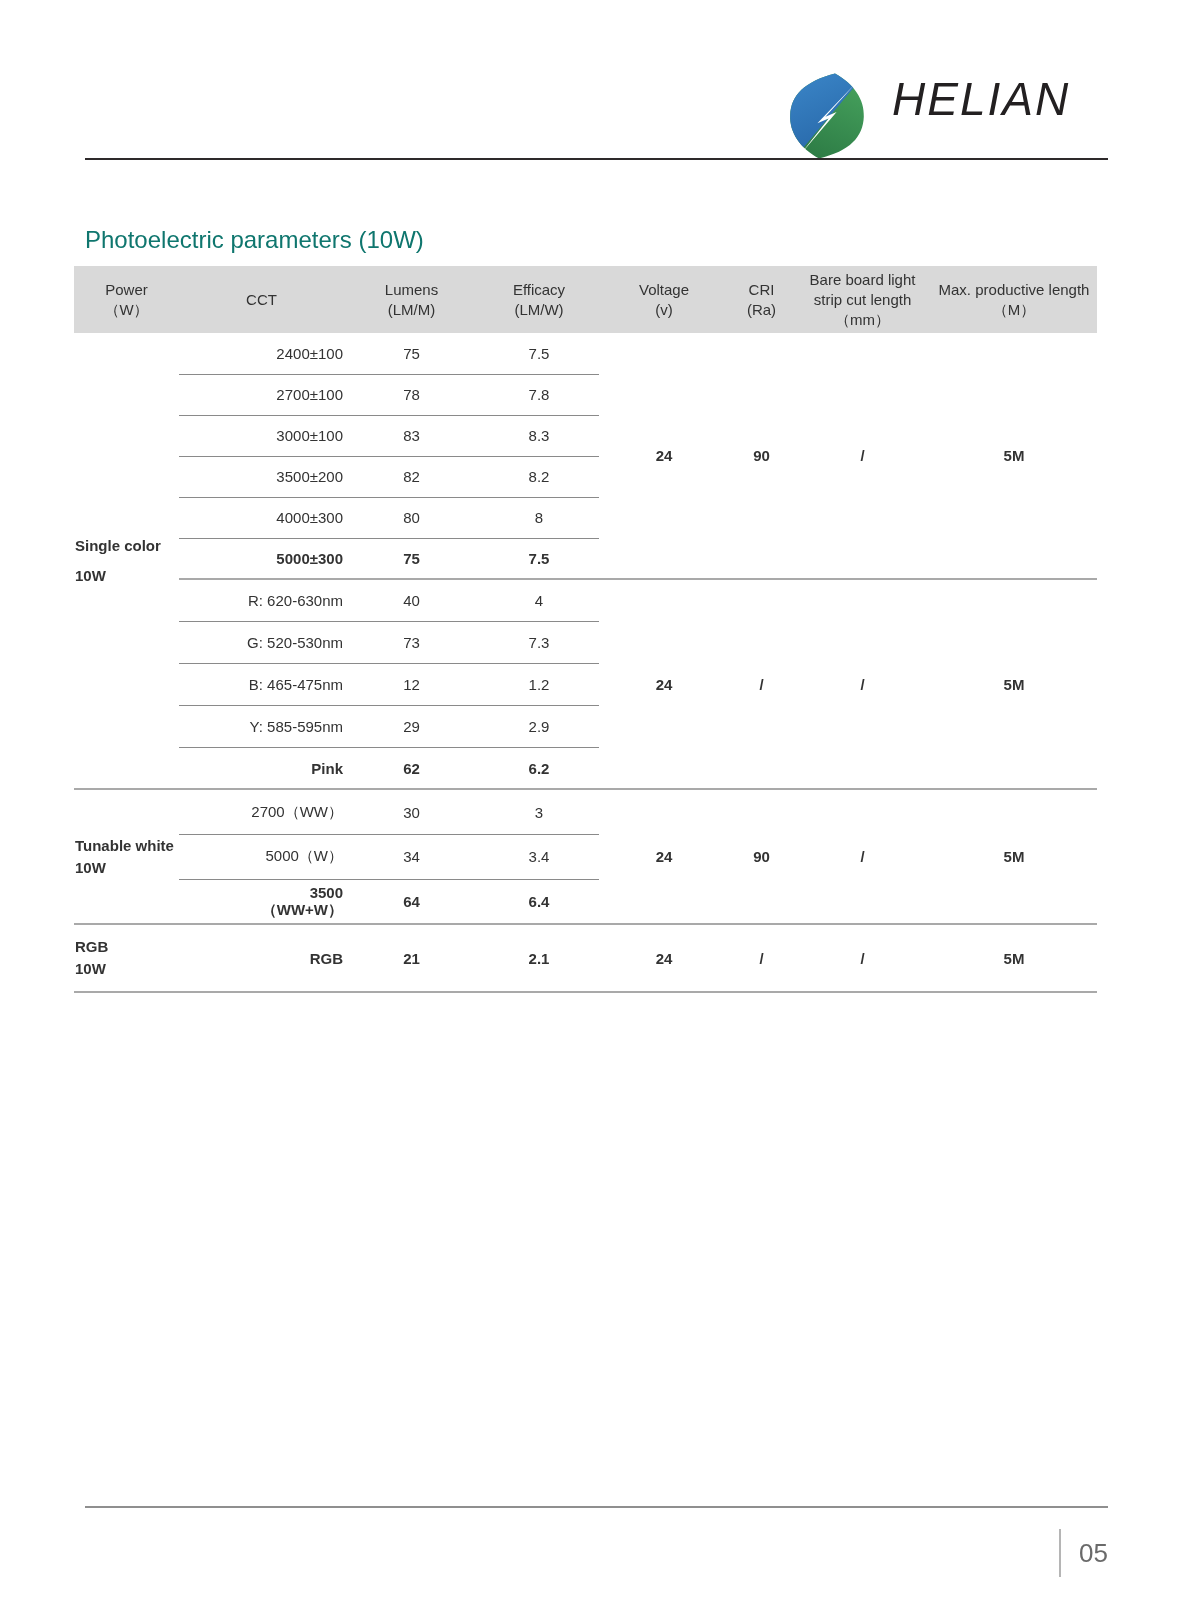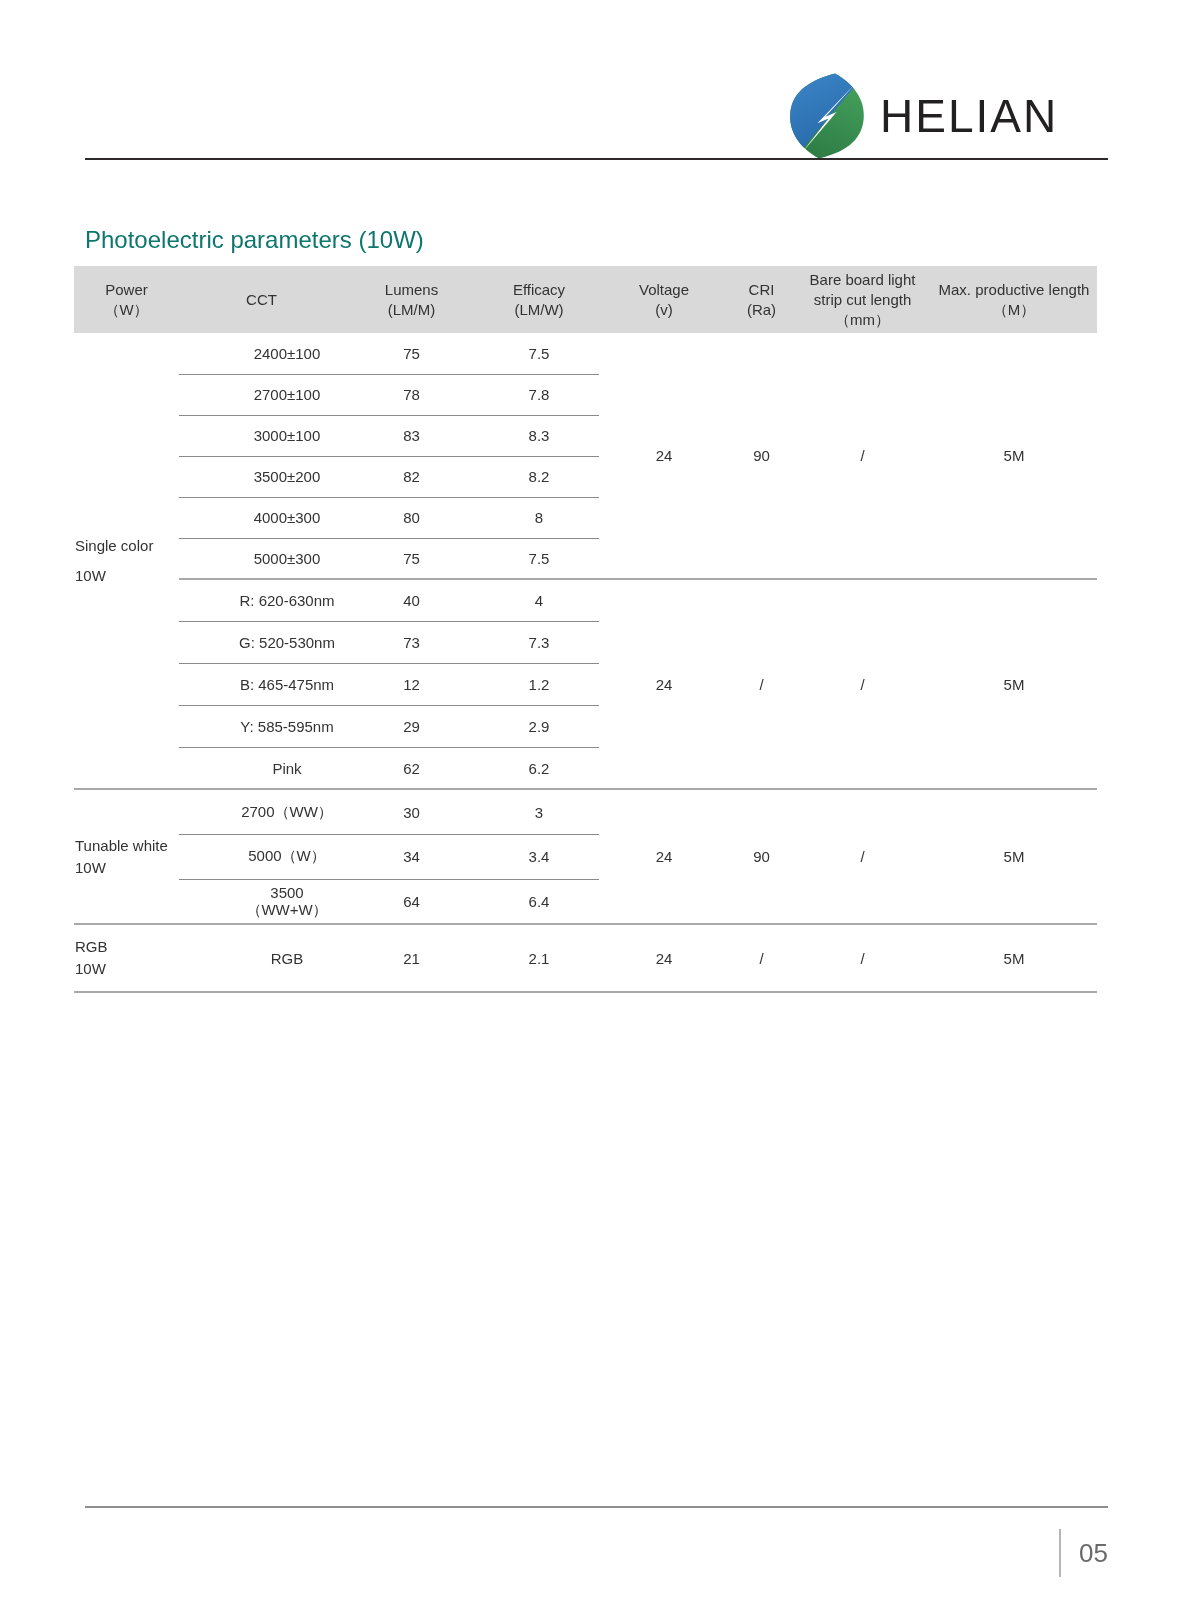--- a/index.html
+++ b/index.html
@@ -2,46 +2,46 @@
 <html><head>
 <meta charset="utf-8">
 <style>
   html,body { margin:0; padding:0; }
   body {
     width:1190px; height:1615px; position:relative; background:#ffffff;
     font-family:"Liberation Sans","DejaVu Sans",sans-serif;
     -webkit-font-smoothing:antialiased;
   }
   
-  .brand { position:absolute; left:786px; top:72px; display:flex; align-items:center; gap:12px; }
+  .brand { position:absolute; left:786px; top:72px; display:flex; gap:24px;font-style:italic; }
   .brand-icon { display:block; }
   .brand-name { font-size:46px; letter-spacing:2px; color:#232021; white-space:nowrap; }
   .header-rule { position:absolute; left:85px; top:158px; width:1023px; height:2px; background:#2e2a2b; }
 
   
   .page-title { position:absolute; left:85px; top:226px; font-size:24px; color:#0f766e; }
 
   
   table.params {
     position:absolute; left:74px; top:266px; width:1023px;
     border-collapse:collapse; table-layout:fixed;
     color:#333333; font-size:15px;
   }
   table.params thead tr { height:64px; }
   table.params thead td {
     background:#d9d9d9; text-align:center; vertical-align:middle;
     line-height:1.32; padding:4px 2px; color:#333333;
   }
   table.params tbody td { vertical-align:middle; }
-  td.cct  { text-align:center; padding-left:52px;margin-top:28px; }
+  td.cct  { text-align:right; padding-left:52px;margin-top:28px; }
   td.num  { text-align:center; }
   td.power{ text-align:left; line-height:22px; }
   td.power.tall { line-height:30px; }
   .b1 { border-bottom:1px solid #8a8a8a; }
-  .b2 { border-bottom:2px solid #a9a9a9; }
+  .b2 { border-bottom:2px solid #a9a9a9;font-weight:bold; }
   tr.rh-a { height:41px; }
   tr.rh-b { height:42px; }
   tr.rh-c { height:45px; }
   tr.rh-d { height:68px; }
 
   
   .footer-rule { position:absolute; left:85px; top:1506px; width:1023px; height:2px; background:#8f8f8f; }
   .footer {
     position:absolute; left:85px; top:1528px; width:1023px; height:50px;
     display:flex; align-items:center; justify-content:flex-end; gap:18px;

